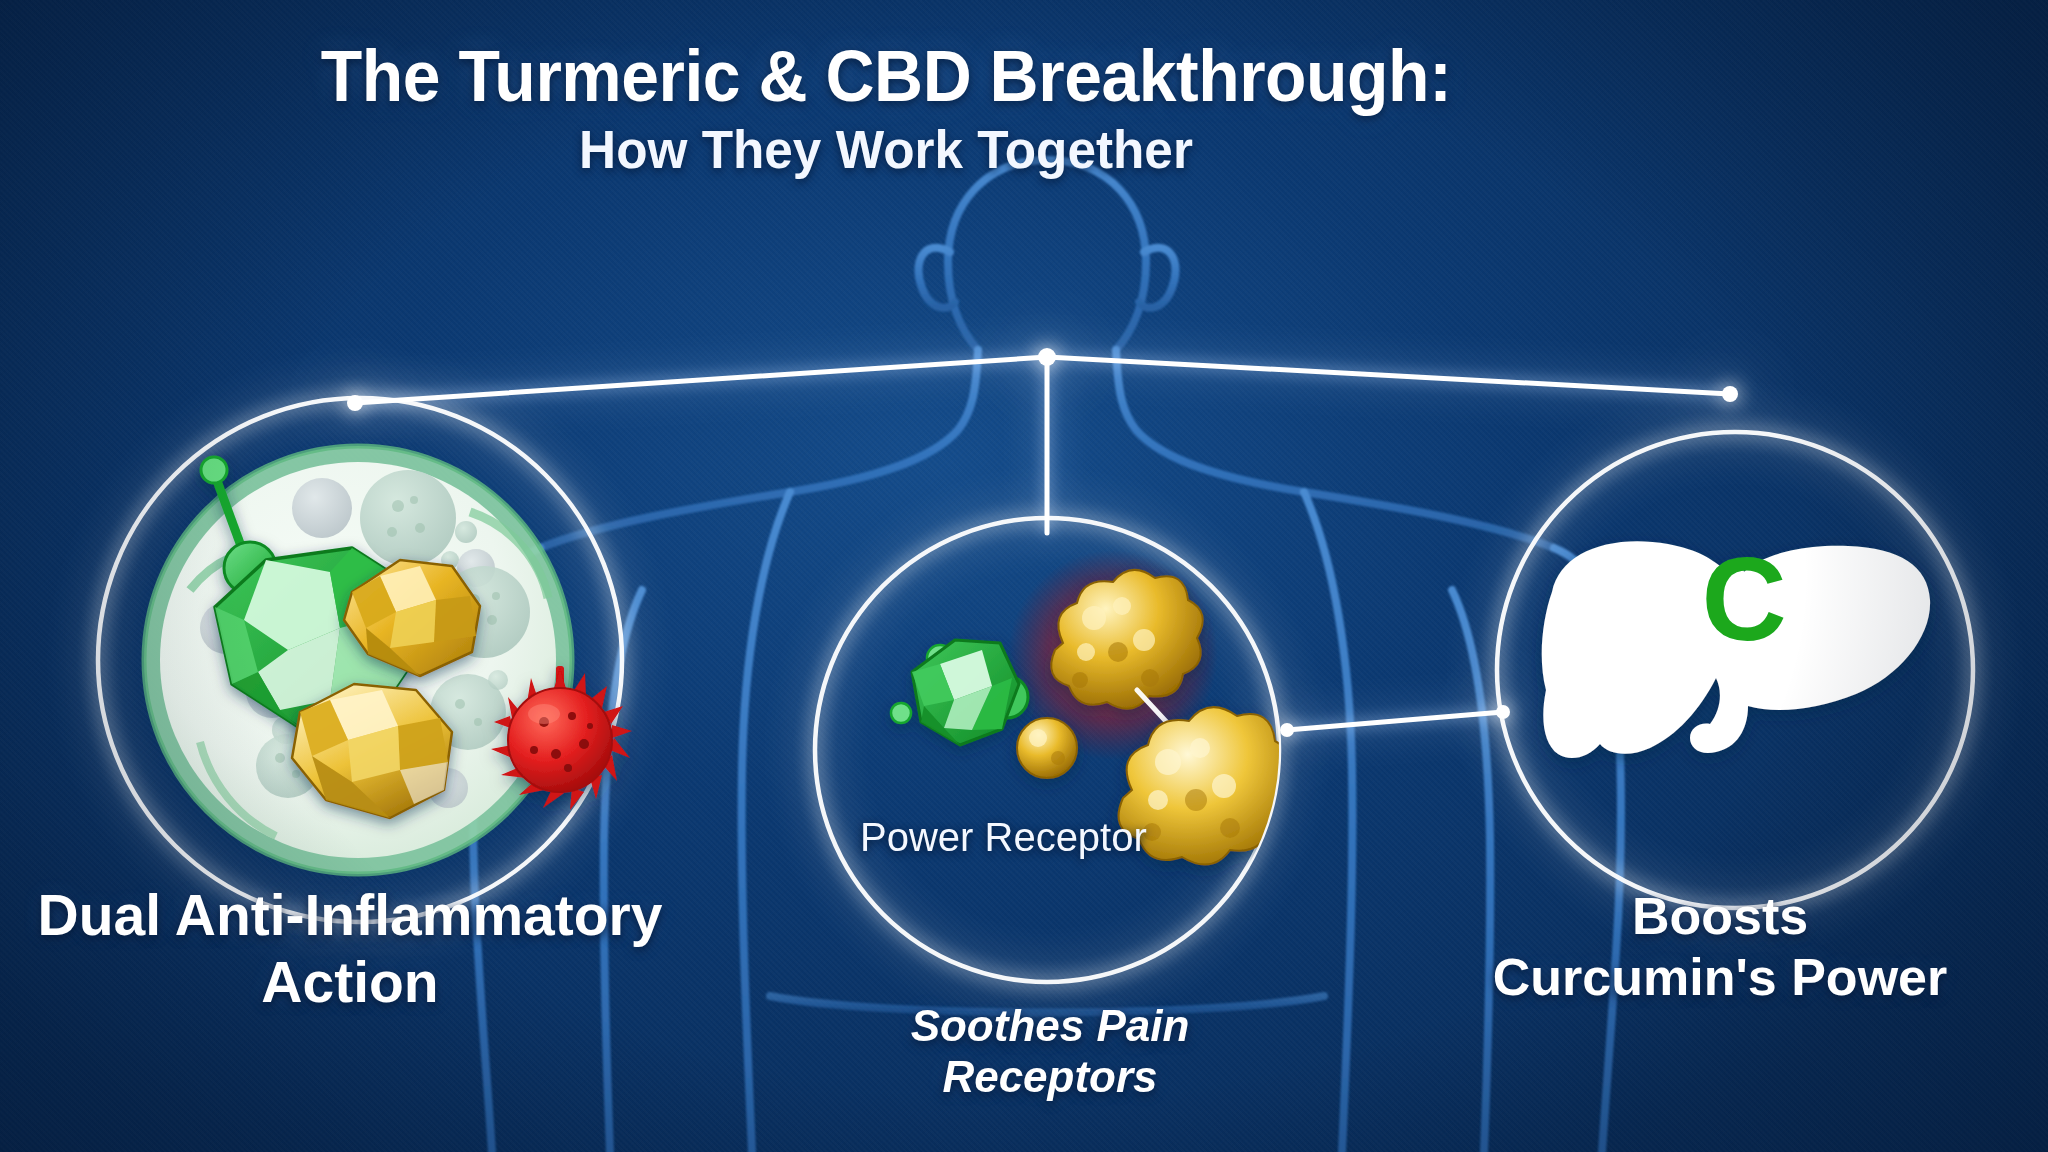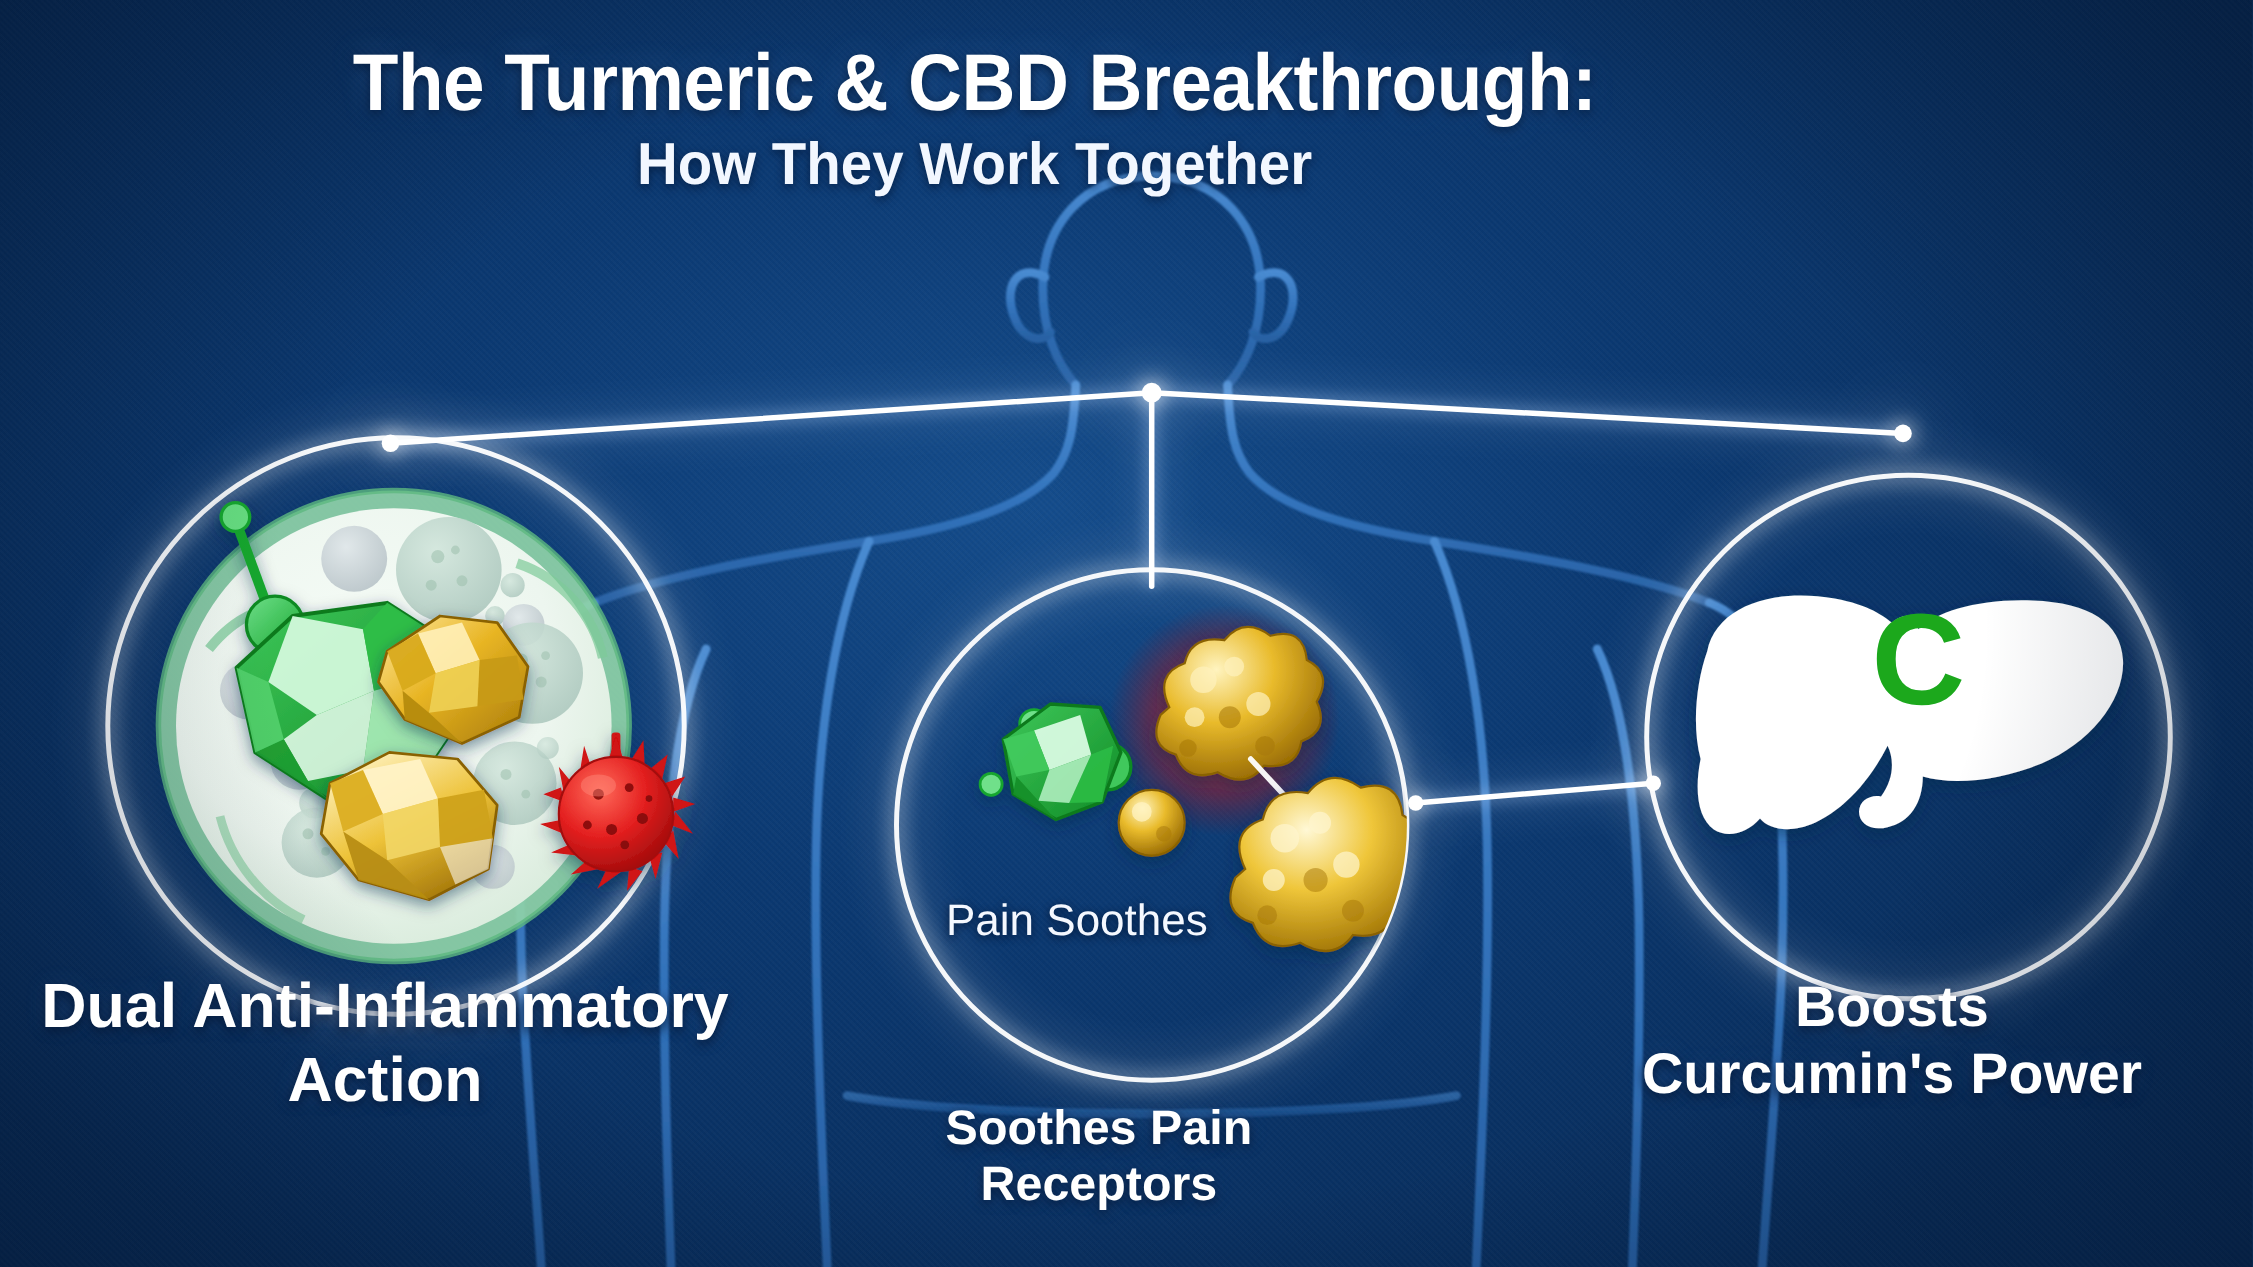--- a/index.html
+++ b/index.html
@@ -77,21 +77,21 @@
     position: absolute;
     color: #ffffff;
     font-weight: bold;
     text-align: center;
     line-height: 1.17;
     text-shadow: 0 3px 10px rgba(0,18,46,0.85), 0 0 18px rgba(110,170,255,0.18);
     z-index: 36;
     white-space: pre-line;
   }
   #cap-left   { left: 30px;   top: 882px; width: 640px; font-size: 57px; }
-  #cap-center { left: 809px;  top: 1000px; width: 380px; font-size: 44px; }
+  #cap-center { left: 860px;  top: 1000px; width: 380px; font-size: 44px; font-style: italic; }
   #cap-right  { left: 1450px; top: 886px; width: 540px; font-size: 52px; }
 
   
   #trpv1-label {
     position: absolute;
     left: 860px; top: 810px;
     width: 330px;
     z-index: 36;
     text-shadow: 0 2px 8px rgba(0,18,46,0.9);
   }
@@ -531,21 +531,21 @@
 
   <div id="titleblock">
     <span id="title-main">The Turmeric &amp; CBD Breakthrough:</span>
     <span id="title-sub">How They Work Together</span>
   </div>
 
   <div class="caption" id="cap-left">Dual Anti-Inflammatory
 Action</div>
 
   <div id="trpv1-label">
-    <span id="trpv1-sub">Pain Soothes</span>
+    <span id="trpv1-sub">Power Receptor</span>
   </div>
 
   <div class="caption" id="cap-center">Soothes Pain
 Receptors</div>
 
   <div class="caption" id="cap-right">Boosts
 Curcumin's Power</div>
 
 
 </div>

